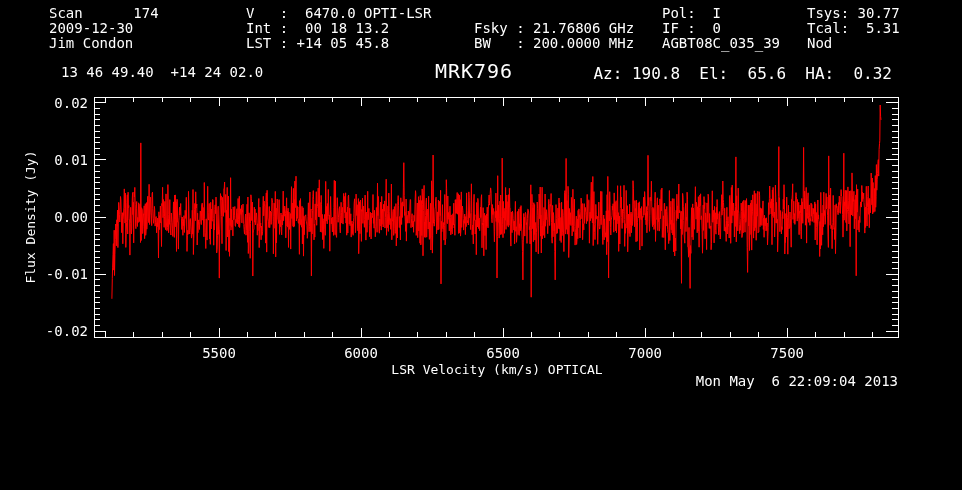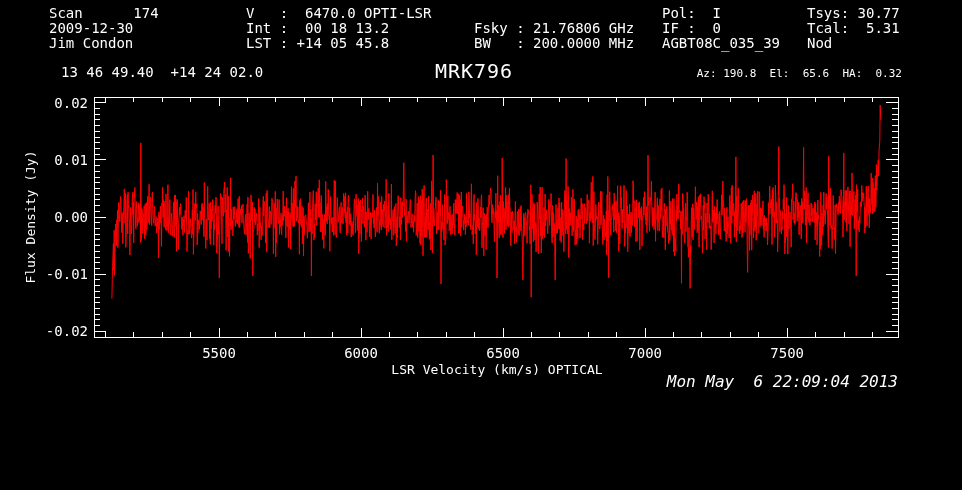--- a/index.html
+++ b/index.html
@@ -12,28 +12,28 @@
     position:absolute; color:#fff; white-space:pre;
     font:14px/15px "DejaVu Sans Mono", monospace;
   }
   .hc1{left:49px}.hc2{left:246px}.hc3{left:474px}.hc4{left:662px}.hc5{left:807px}
   .hr1{top:6px}.hr2{top:21px}.hr3{top:36px}
   .coords{left:55px; top:65px;margin-left:6px;}
   .srcname{
     left:474px; top:59px; transform:translateX(-50%);
     font-size:20px; line-height:24px; letter-spacing:1px;
   }
-  .pointing{right:60px; top:67px; font-size:11px; line-height:13px;}
+  .pointing{right:70px; top:67px; font-size:16px; line-height:13px;}
   .xtitle{left:497px; top:362px; transform:translateX(-50%); font-size:13px;}
   .ytitle{
     left:30px; top:217px;
     transform:translate(-50%,-50%) rotate(-90deg);
     font-size:13px;
   }
-  .stamp{right:64px; top:376px; font-size:16px; line-height:11px;font-style:italic;}
+  .stamp{right:64px; top:376px; font-size:14px; line-height:11px;}
   svg{position:absolute; left:0; top:0;}
 </style>
 </head>
 <body>
 
 <div class="screen">
 
   <svg id="plot-svg" width="962" height="490" viewBox="0 0 962 490">
     <g id="plot-frame">
         <rect x="94" y="97" width="804" height="240" fill="none" stroke="#ffffff" stroke-width="1" shape-rendering="crispEdges"></rect>

